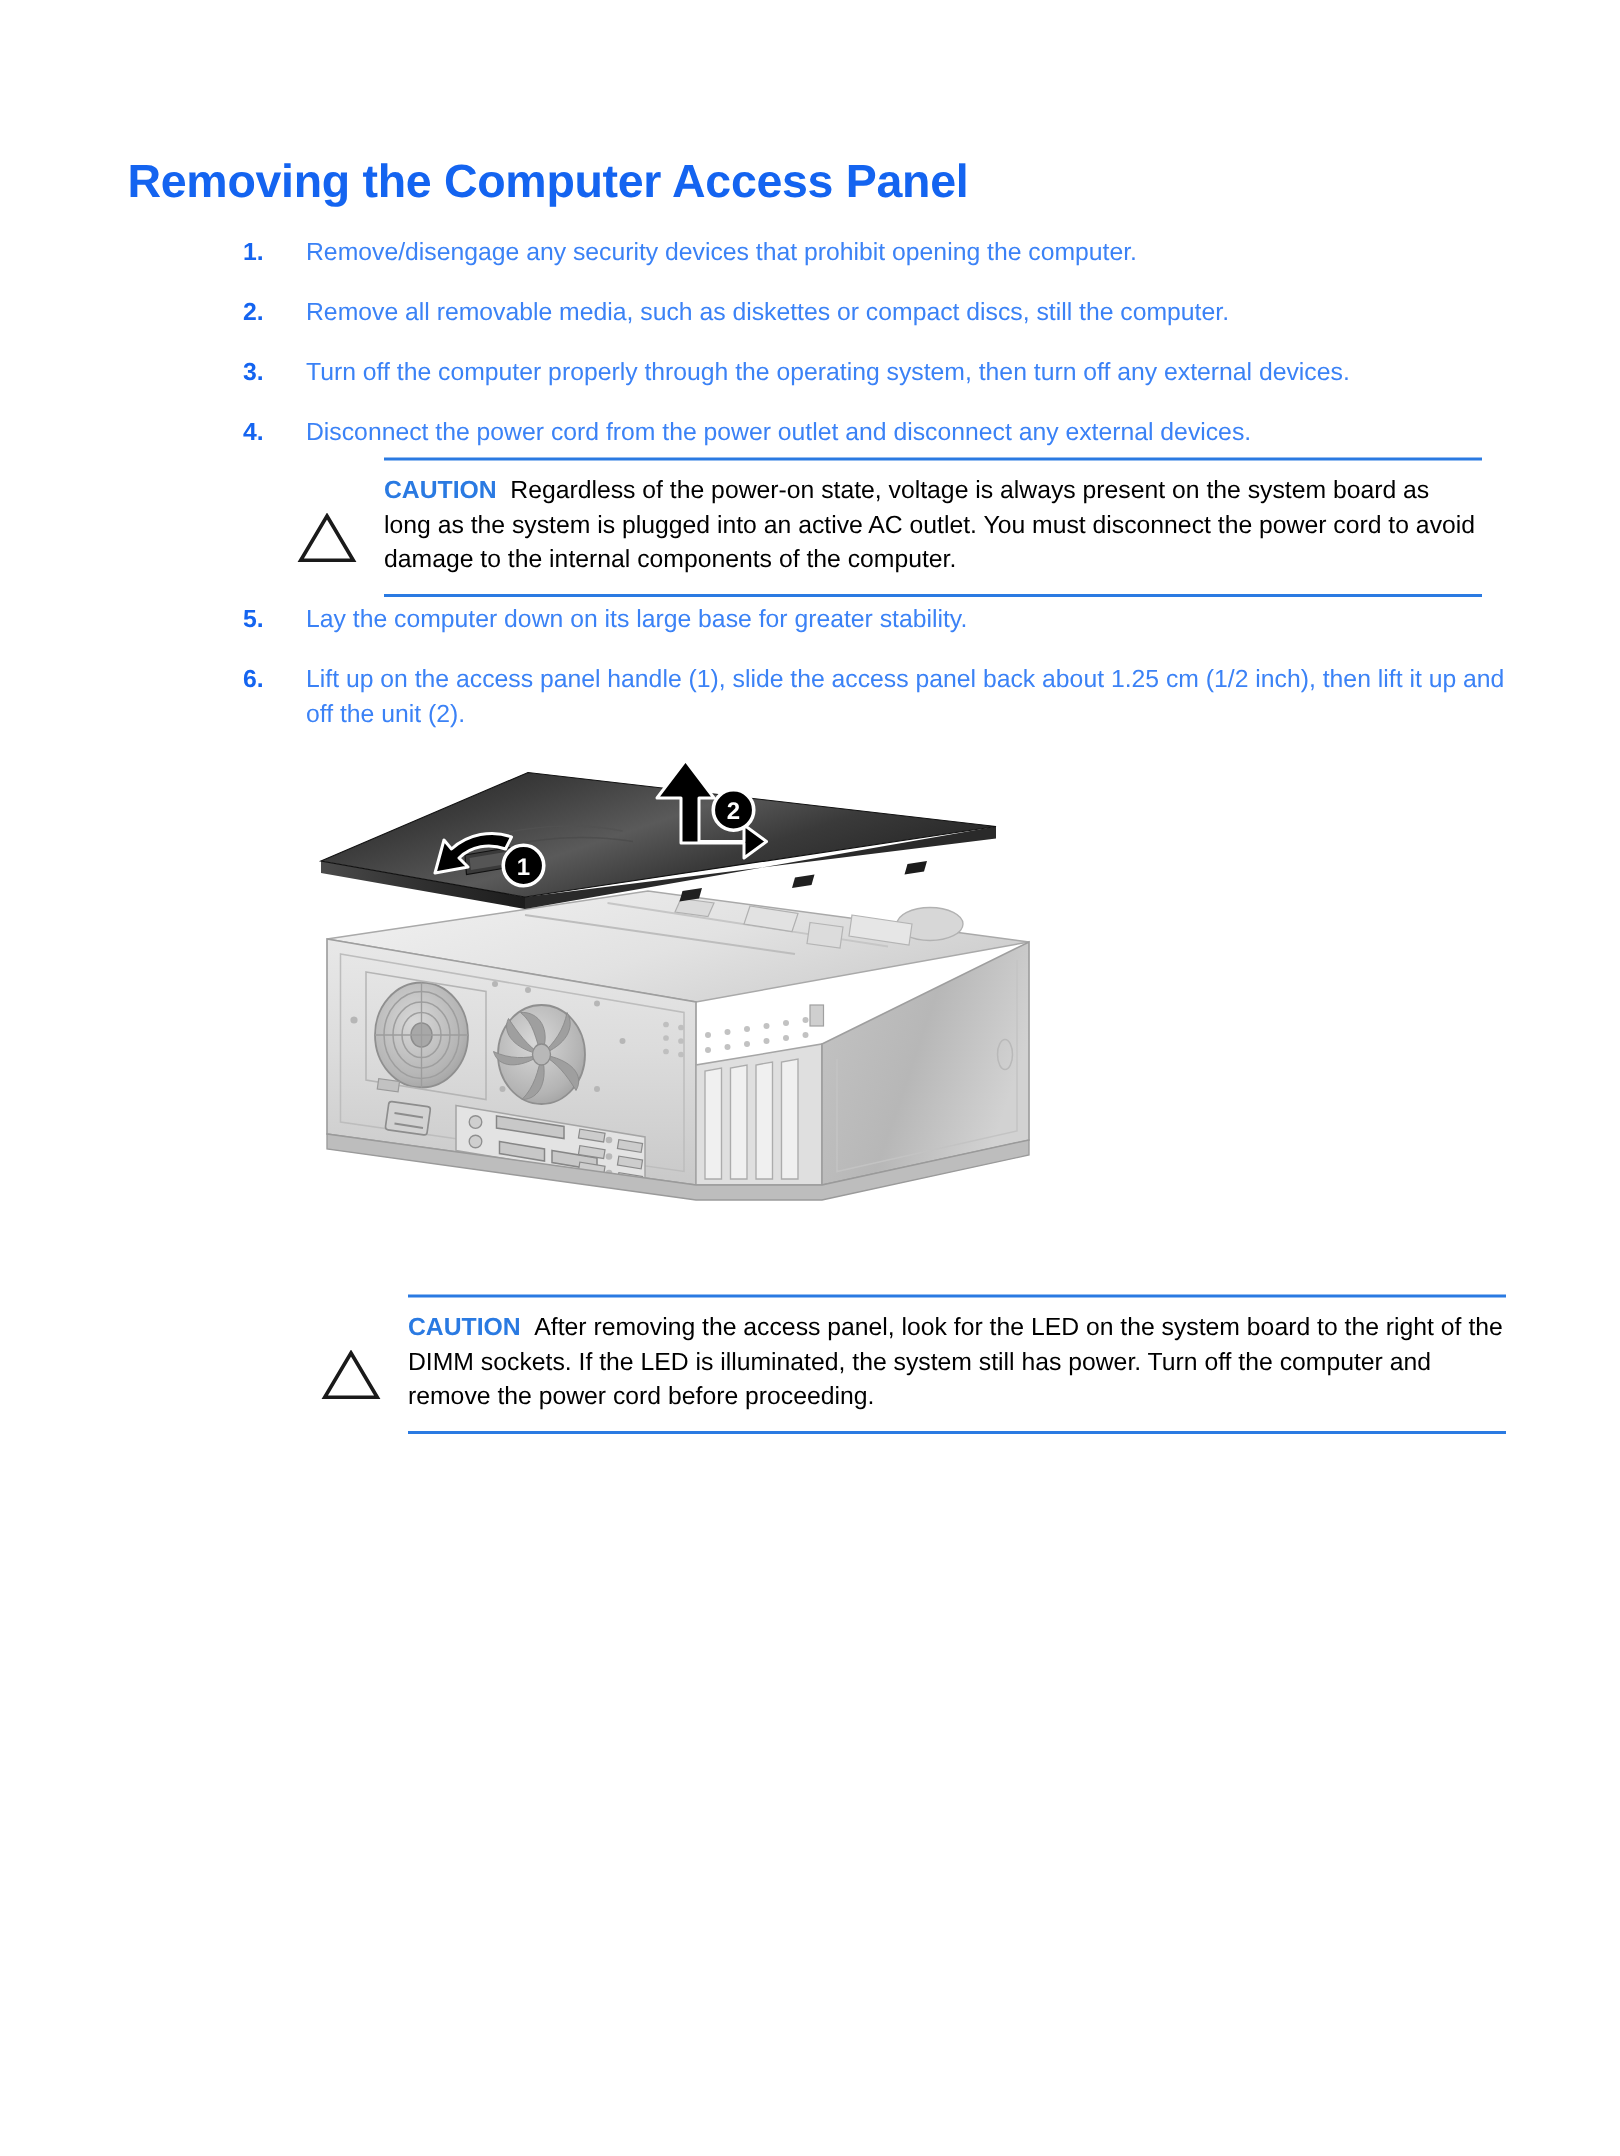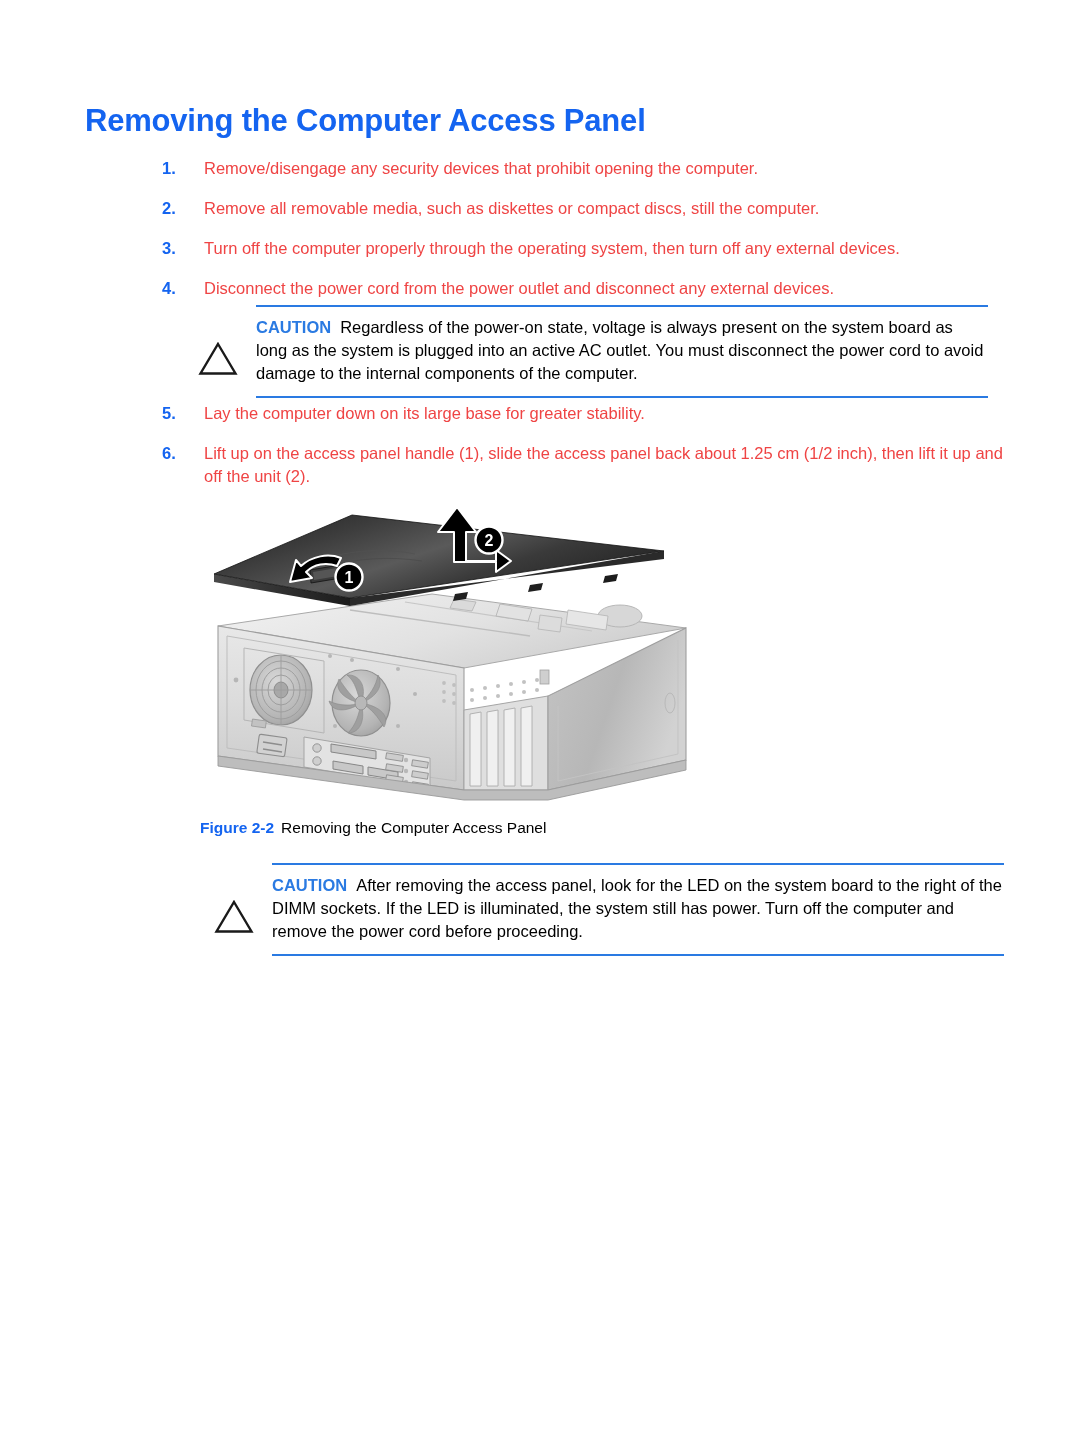--- a/index.html
+++ b/index.html
@@ -52,21 +52,21 @@
     width: 42px;
     flex: 0 0 42px;
     font-size: 16.5px;
     font-weight: bold;
     color: #1464f0;
     line-height: 23px;
   }
   .step-text {
     font-size: 16.5px;
     line-height: 23px;
-    color: #ef4444;
+    color: #3b82f6;
     flex: 1;
   }
   .step-gap-before-caution { margin-bottom: 0; }
 
   
   .caution {
     position: relative;
     display: flex;
     align-items: center;
   }
@@ -401,23 +401,20 @@
         <path d="M257,9 L276,34 L266,34 L266,63 L296,63 L296,52 L311,63 L296,74 L296,64 L254,64 L254,34 L238,34 Z" fill="#000000" stroke="#ffffff" stroke-width="2" stroke-linejoin="round"></path>
       </g>
 
       <g>
         <circle cx="289" cy="42" r="13.5" fill="#000000" stroke="#ffffff" stroke-width="2.4"></circle>
         <text x="289" y="48" text-anchor="middle" font-family="'Liberation Sans', sans-serif" font-size="16" font-weight="bold" fill="#ffffff">2</text>
       </g>
     </svg>
   </div>
 
-  <div class="figure-caption">
-    <span class="fig-label">Figure 2-2</span><span>Removing the Computer Access Panel</span>
-  </div>
 
   <div class="caution" id="caution-2">
     <div class="caution-tri">
       <svg width="40" height="34" viewBox="0 0 40 34" aria-hidden="true">
         <path d="M20 2 L37.5 31.5 L2.5 31.5 Z" fill="none" stroke="#1a1a1a" stroke-width="2.4" stroke-linejoin="miter"></path>
       </svg>
     </div>
     <div class="caution-body">
       <p>
         <span class="caution-label">CAUTION</span><span>After removing the access panel, look for the LED on the system board to the right of the DIMM sockets. If the LED is illuminated, the system still has power. Turn off the computer and remove the power cord before proceeding.</span>

